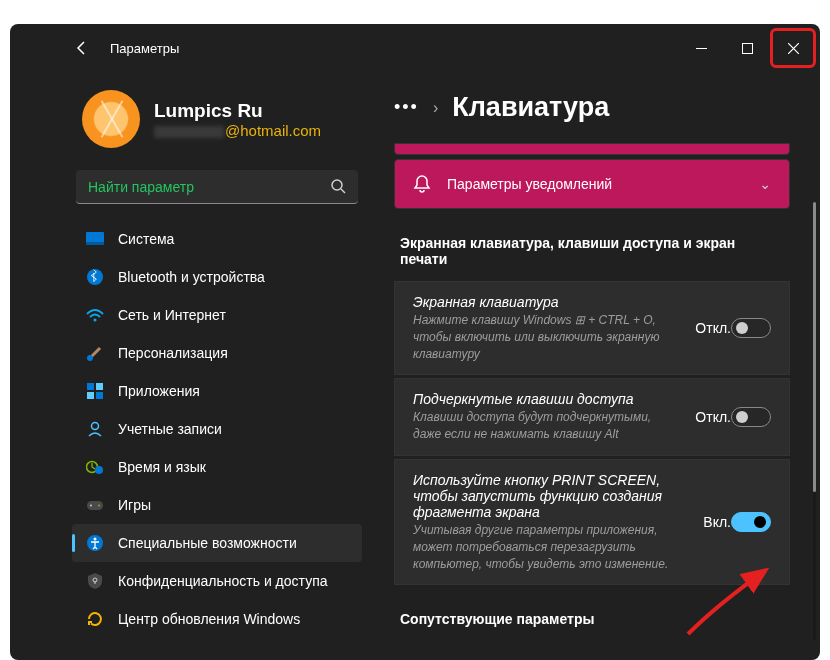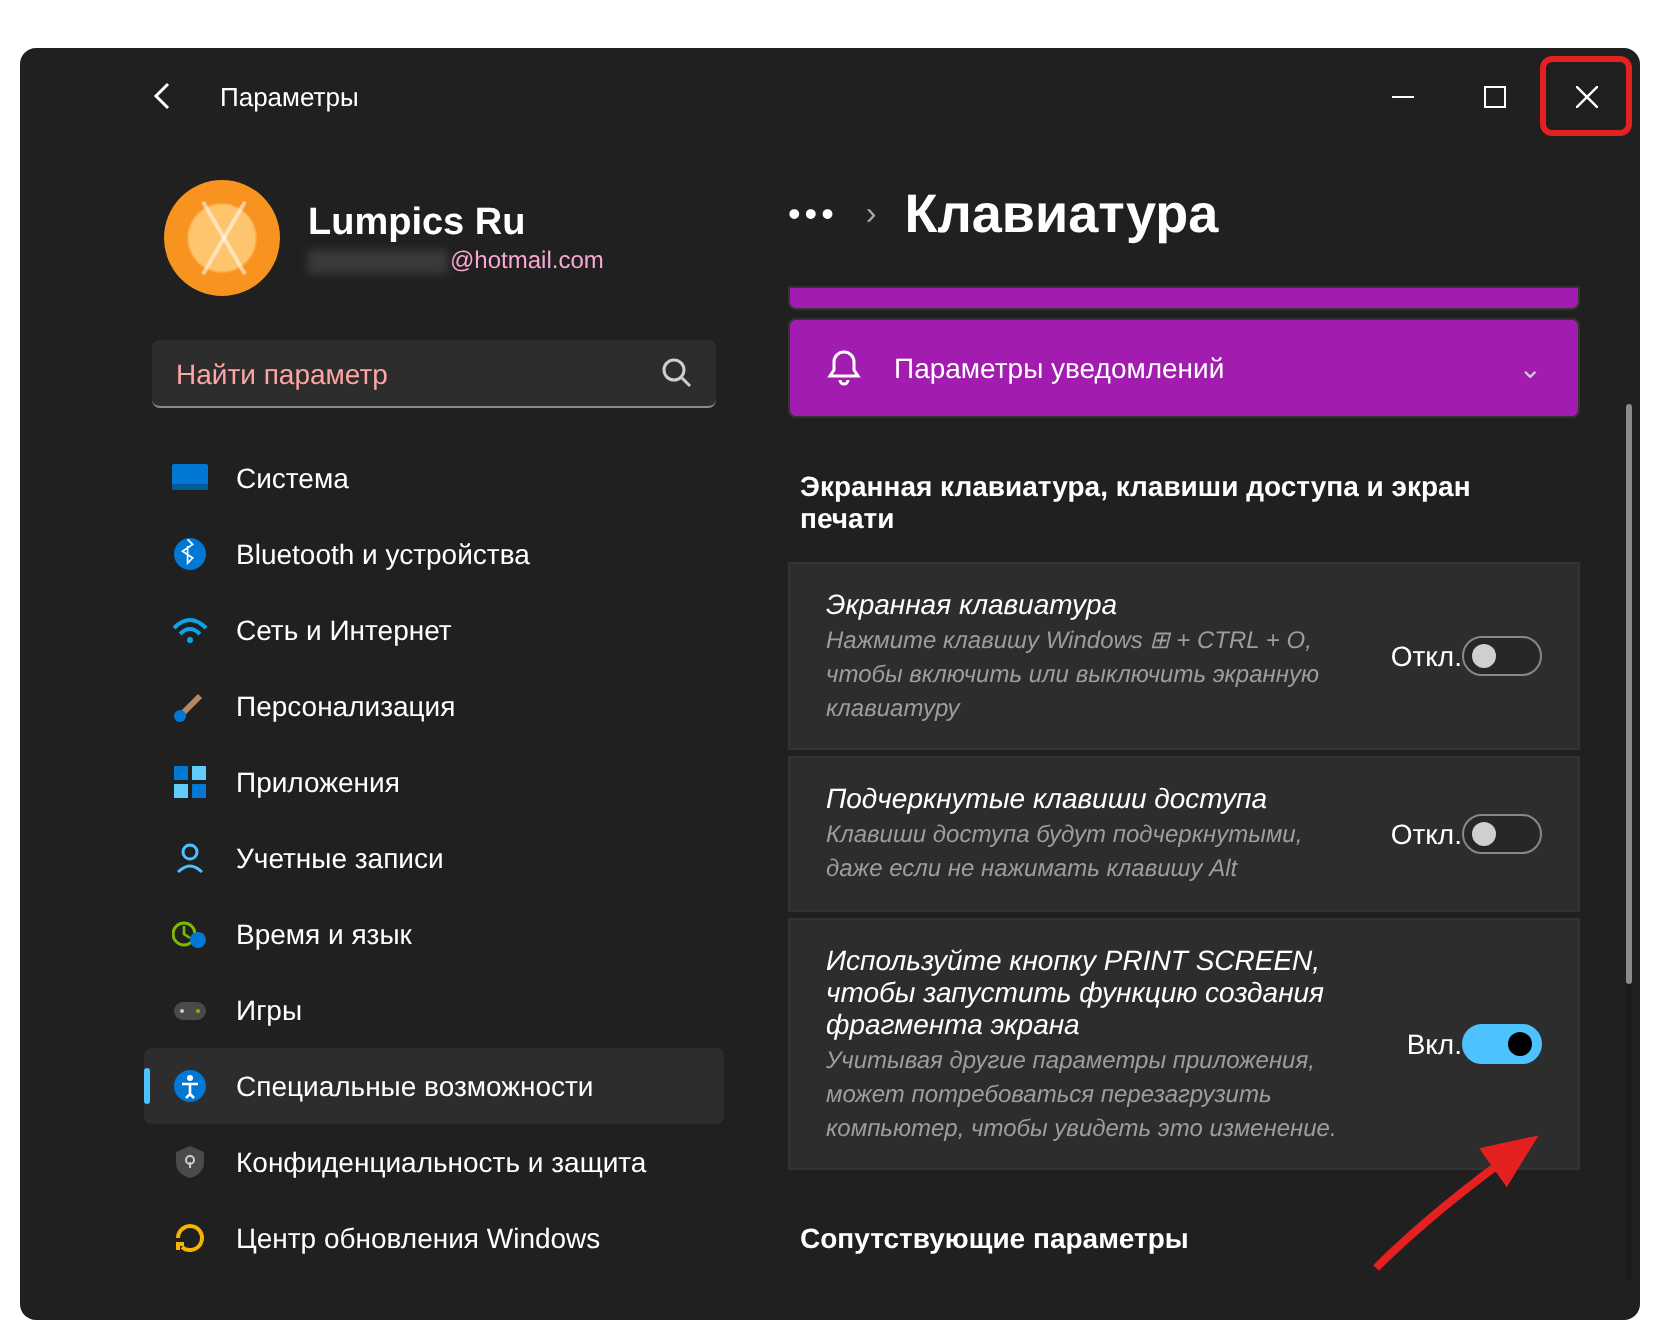--- a/index.html
+++ b/index.html
@@ -73,33 +73,33 @@
     left: 50%; top: 0;
   }
   .avatar-inner::before { transform: rotate(30deg); }
   .avatar-inner::after { transform: rotate(-30deg); }
   .user-name { font-size: 19px; font-weight: 600; }
   .user-email-blur {
     display: inline-block; width: 70px; height: 12px;
     background: #3a3a3a; filter: blur(2px); vertical-align: middle;
     margin-right: 1px;
   }
-  .user-email { font-size: 12px; color: #f9a8d4; }
+  .user-email { font-size: 15px; color: #eab308; }
   .search-box {
     margin: 4px 4px 16px 4px;
     height: 34px;
     background: #2d2d2d;
     border-radius: 4px;
     border-bottom: 1px solid #8a8a8a;
     display: flex; align-items: center;
     padding: 0 12px;
     color: #cfcfcf;
     font-size: 14px;
   }
-  .search-box .ph { flex: 1; color: #fca5a5; }
+  .search-box .ph { flex: 1; color: #22c55e; }
   .nav { display: flex; flex-direction: column; }
   .nav-item {
     height: 38px;
     display: flex; align-items: center; gap: 14px;
     padding: 0 8px 0 14px;
     border-radius: 4px;
     font-size: 14px;
     position: relative;
   }
   .nav-item.selected {
@@ -122,21 +122,21 @@
     position: relative;
   }
   .breadcrumb {
     display: flex; align-items: center; gap: 14px;
     margin-bottom: 20px;
   }
   .bc-dots { color: #fff; font-size: 18px; letter-spacing: 2px; }
   .bc-chev { color: #aaa; font-size: 16px; }
   .page-title { font-size: 27px; font-weight: 600; }
   .card {
-    background: #a21caf;
+    background: #be185d;
     border: 1px solid #333;
     border-radius: 4px;
     padding: 14px 18px;
     display: flex; align-items: center; gap: 16px;
     margin-bottom: 4px;
   }
   .card.top-trunc {
     border-top-left-radius: 0; border-top-right-radius: 0;
     height: 12px; padding: 0;
   }
@@ -326,21 +326,21 @@
           <span>Специальные возможности</span>
         </div>
         <div class="nav-item">
           <span class="nav-icon">
               <svg width="14" height="16">
                 <path d="M7 0 L14 3 V8 Q14 14 7 16 Q0 14 0 8 V3 Z" fill="#4a4a4a"></path>
                 <circle cx="7" cy="7" r="2" fill="none" stroke="#ccc"></circle>
                 <rect x="6.5" y="8" width="1" height="3" fill="#ccc"></rect>
               </svg>
             </span>
-          <span>Конфиденциальность и защита</span>
+          <span>Конфиденциальность и доступа</span>
         </div>
         <div class="nav-item">
           <span class="nav-icon">
               <svg width="16" height="16">
                 <path d="M2 8a6 6 0 1 1 2 4.5" stroke="#f7b500" fill="none" stroke-width="2"></path>
                 <path d="M2 14v-3h3" stroke="#f7b500" fill="none" stroke-width="2"></path>
               </svg>
             </span>
           <span>Центр обновления Windows</span>
         </div>

